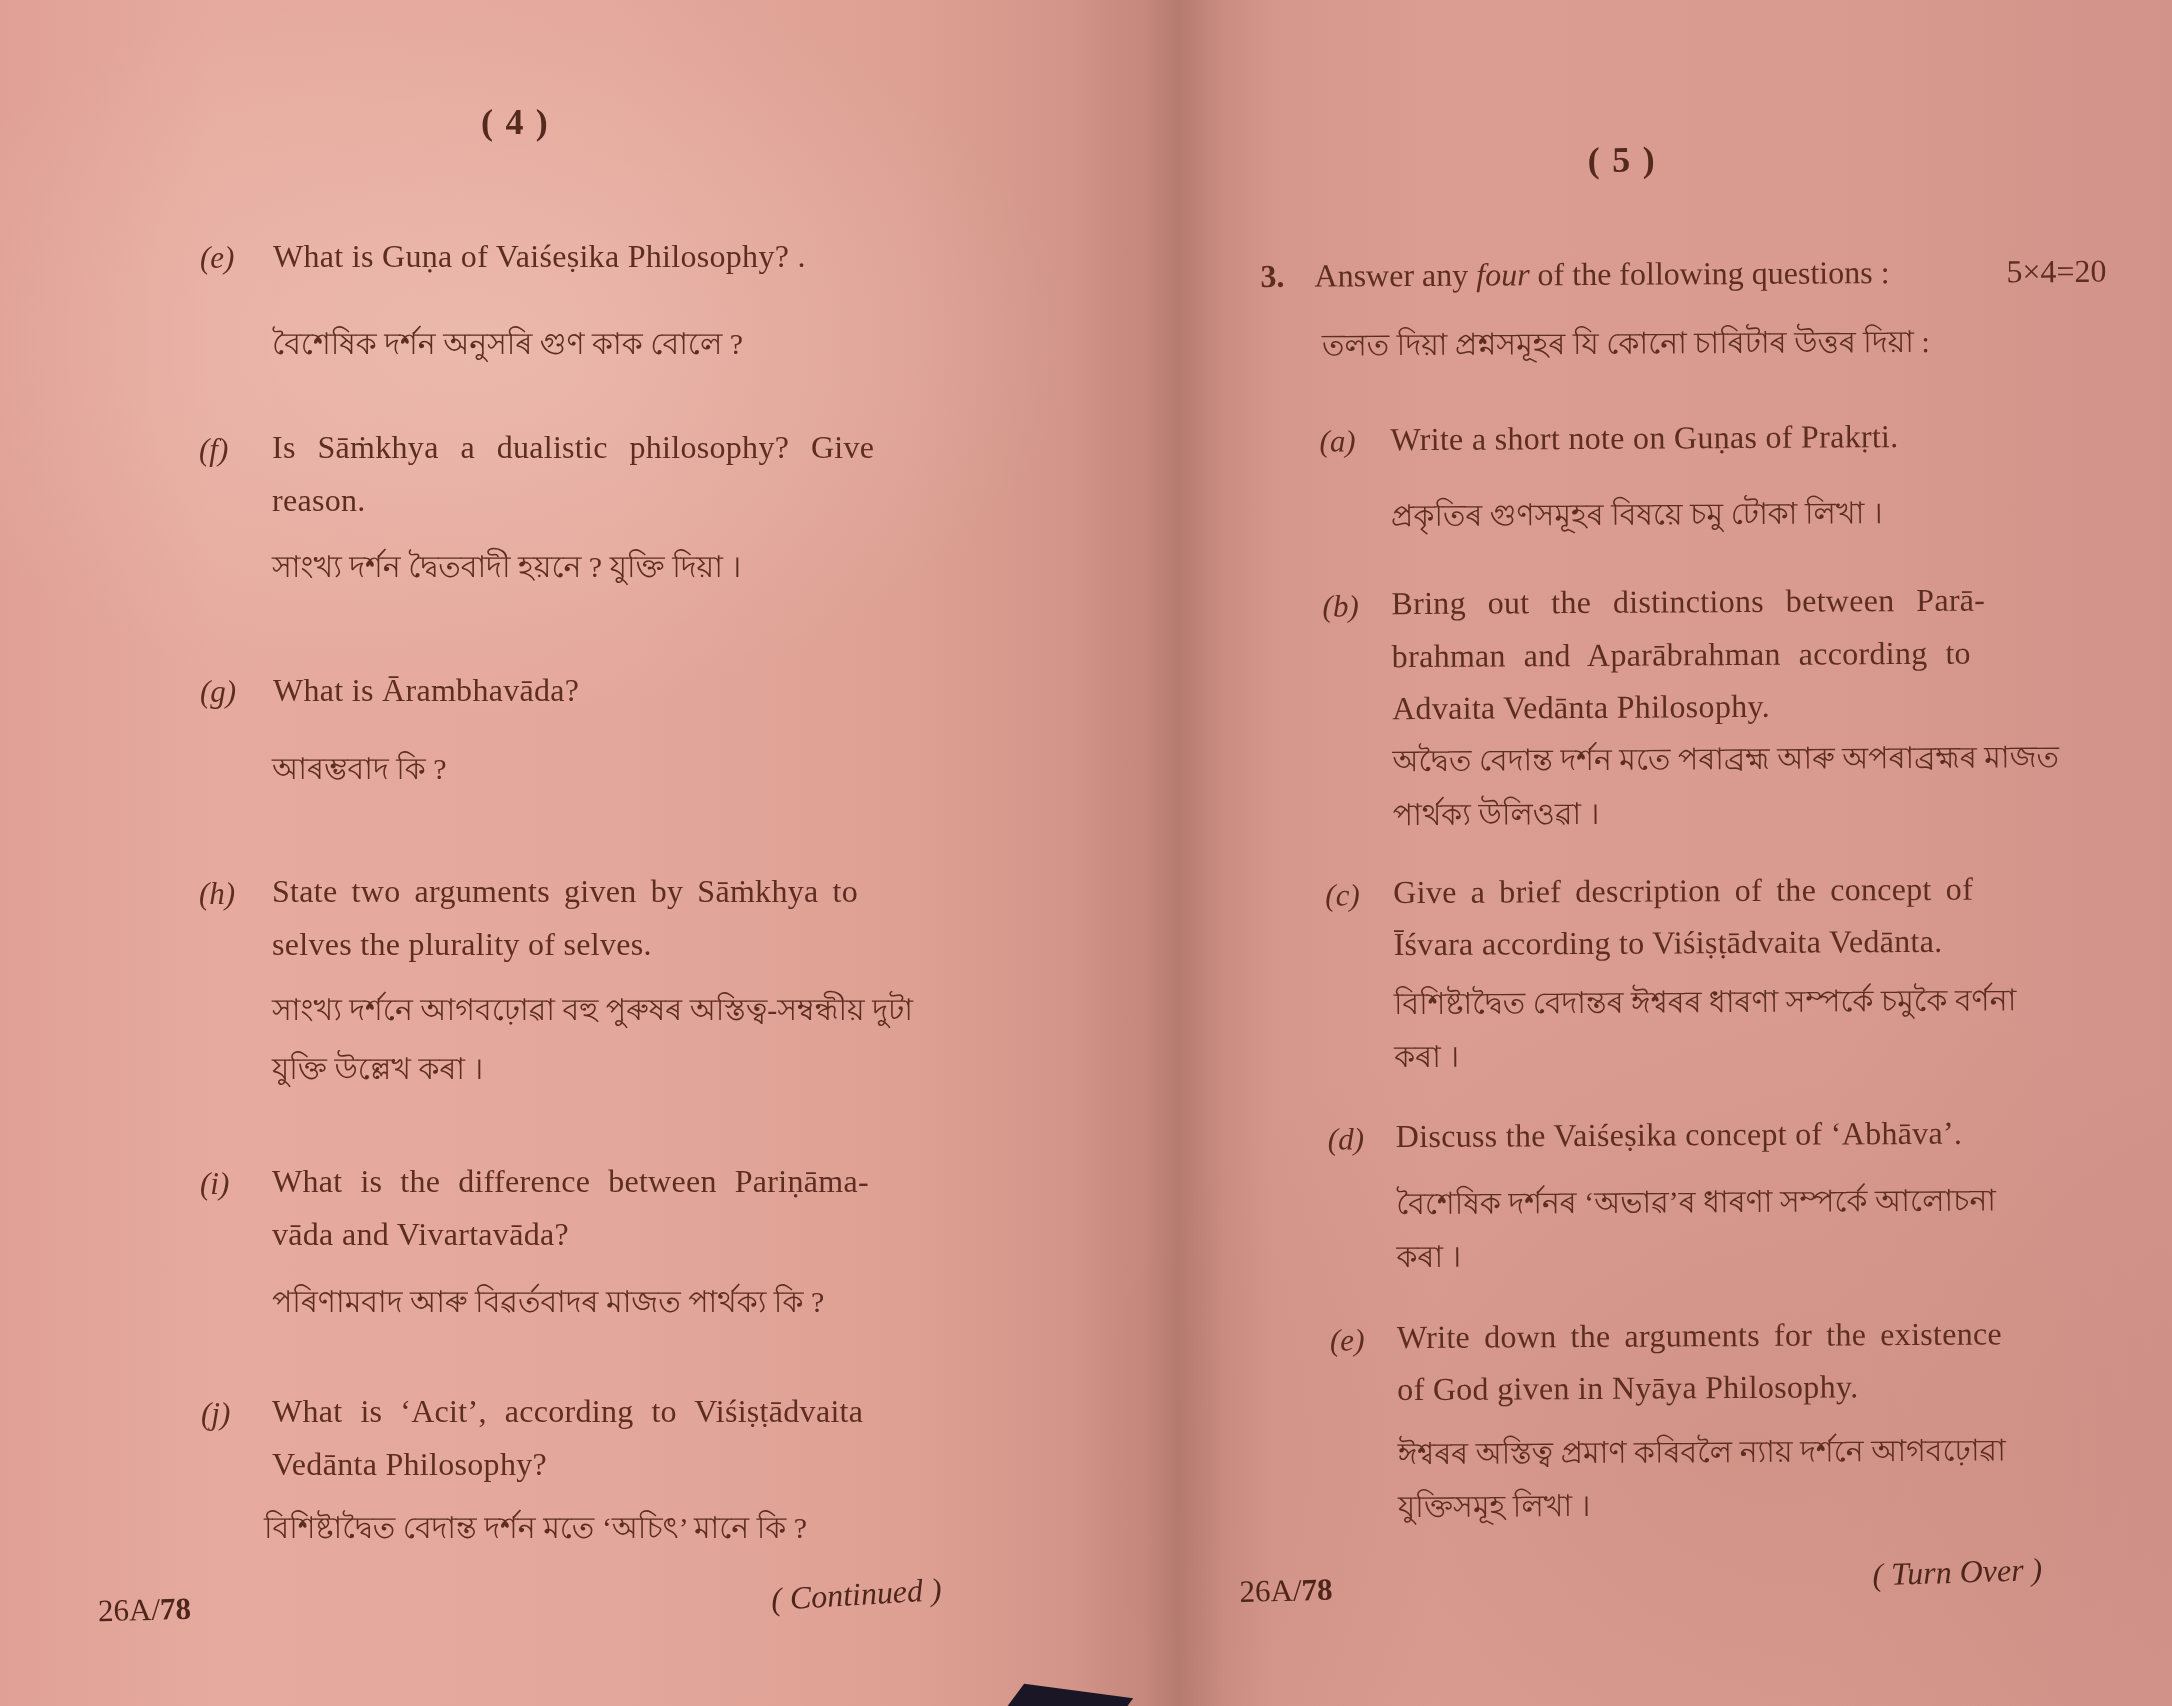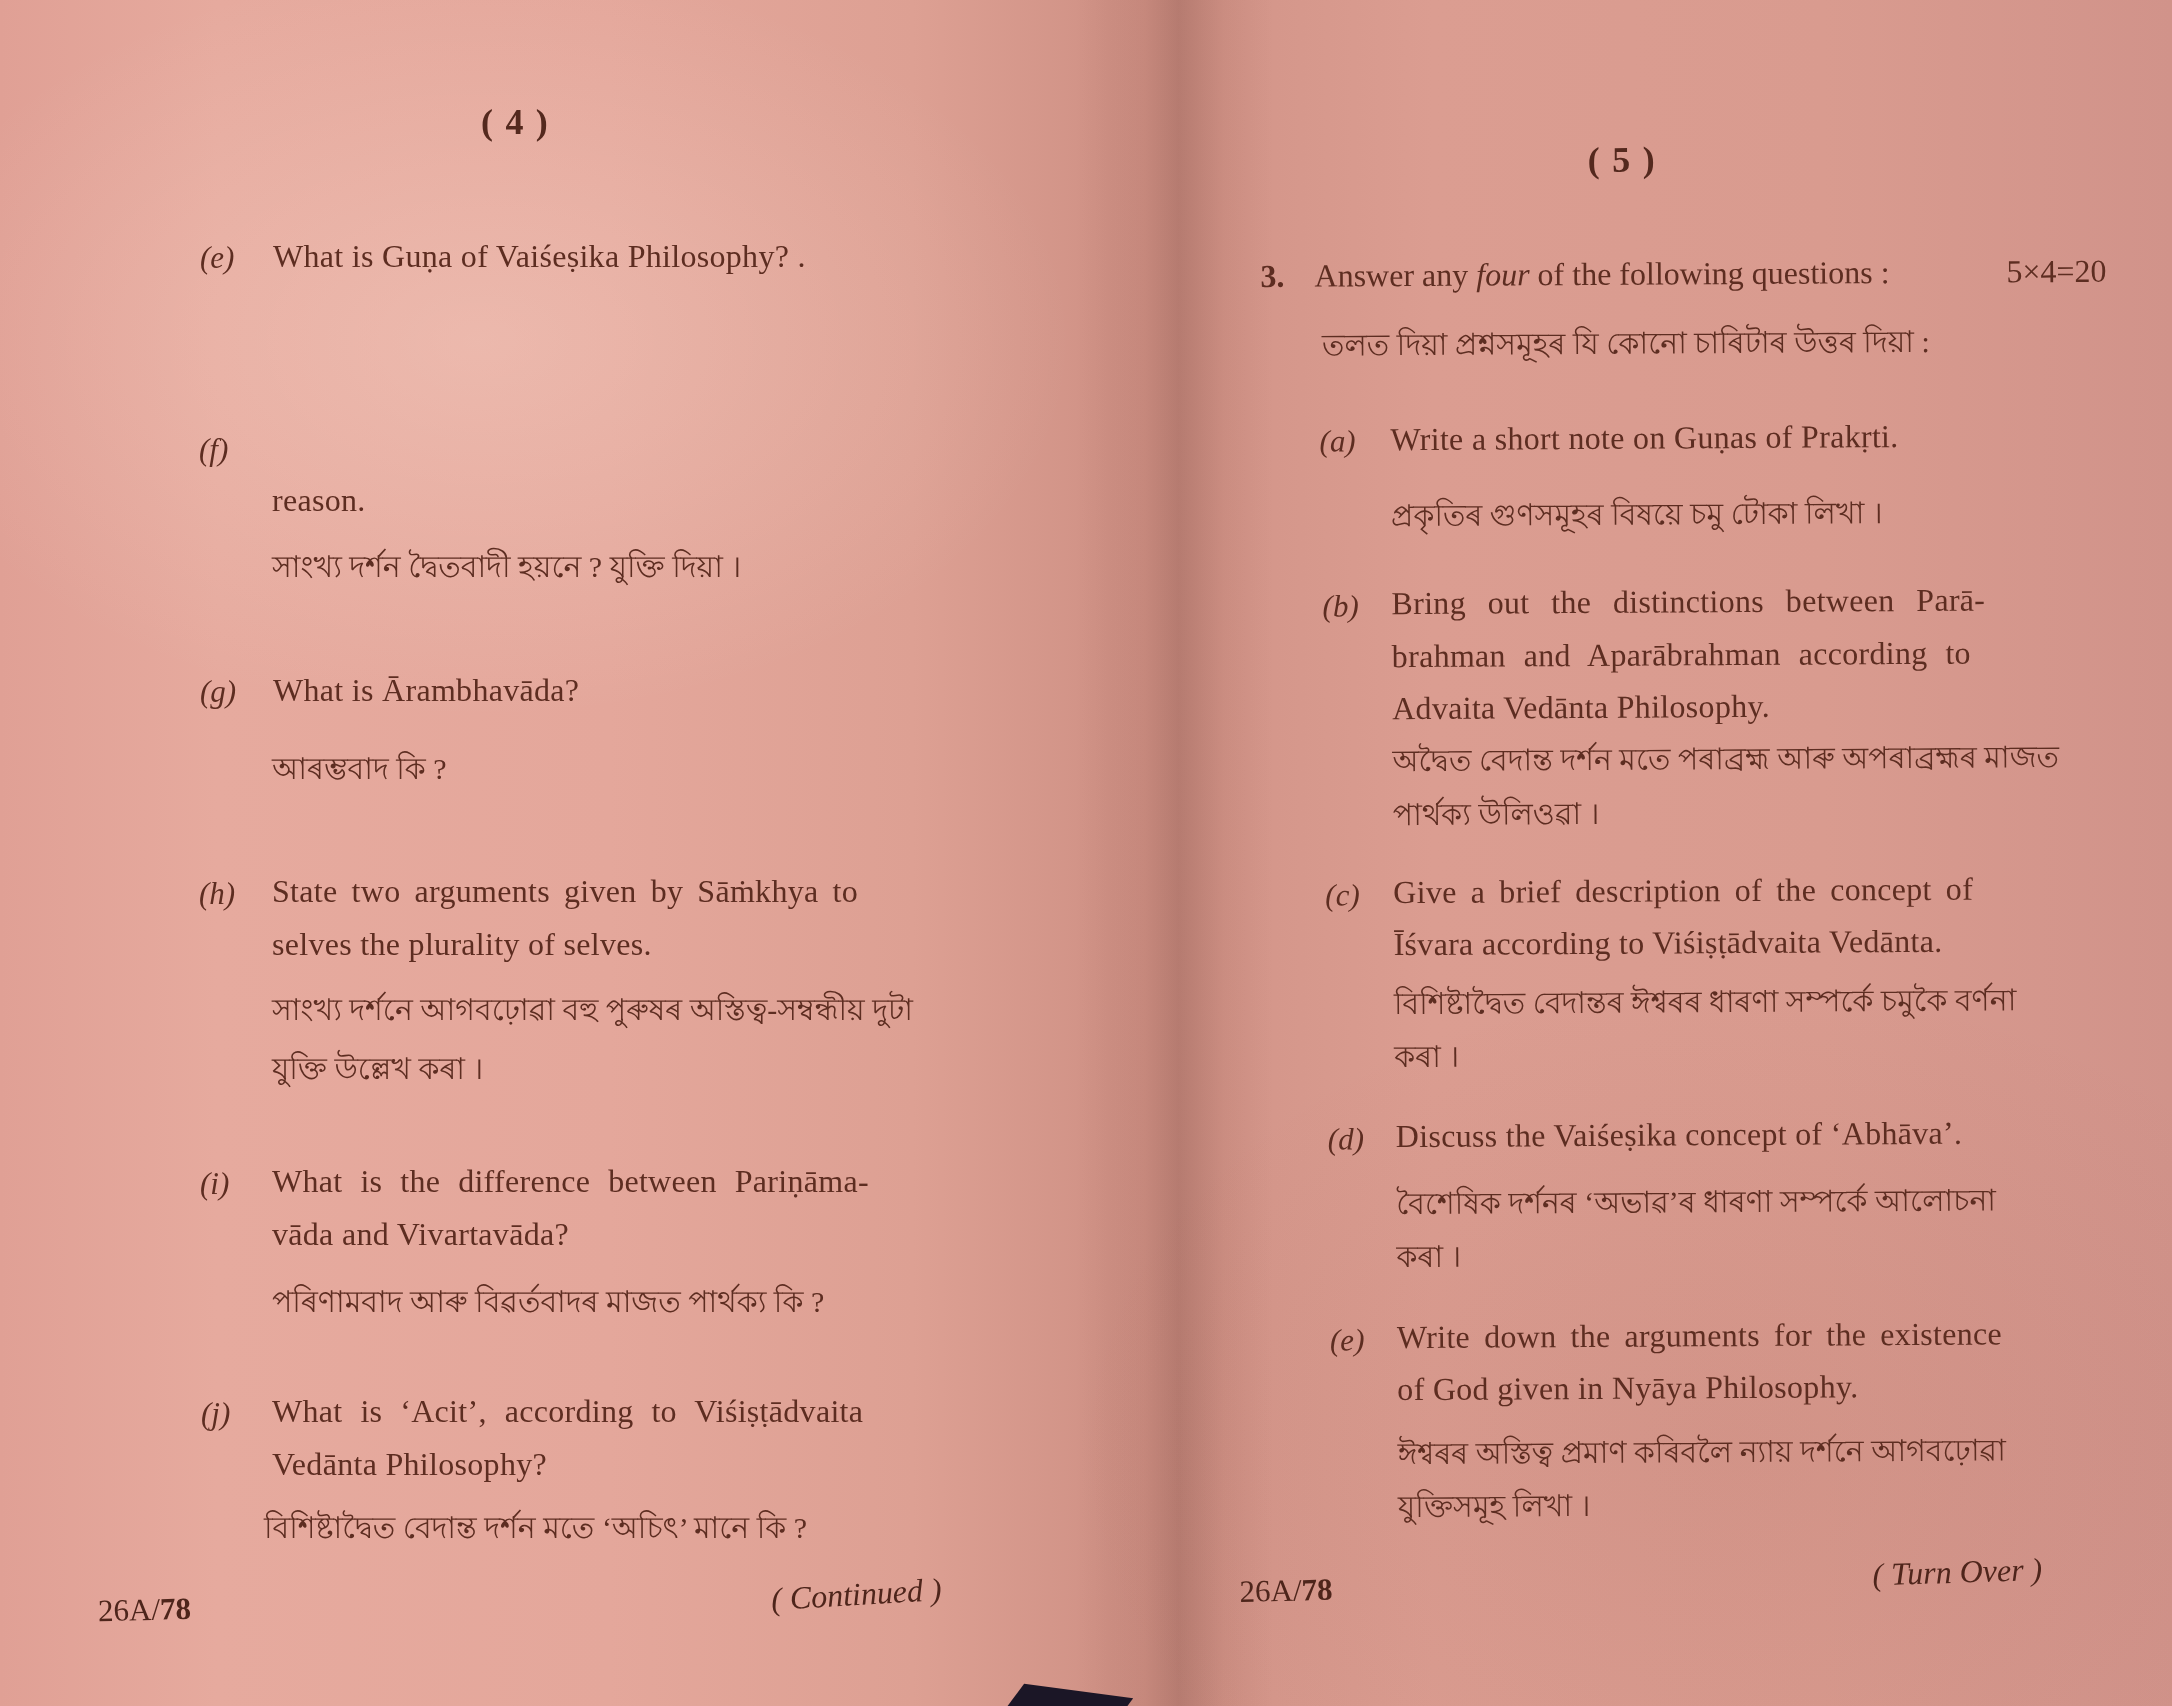--- a/index.html
+++ b/index.html
@@ -39,22 +39,24 @@
 </head>
 <body>
 
 <div class="sheet">
   <div class="gutter"></div>
 
   <div class="t hdr" style="left:481px;top:101px;">(  4  )</div>
 
   <div class="t lbl" style="left:200px;top:240px;">(e)</div>
   <div class="t en" style="left:273px;top:238px;">What is Guṇa of Vaiśeṣika Philosophy? .</div>
+  <div class="t as" style="left:272px;top:320px;">বৈশেষিক দৰ্শন অনুসৰি গুণ কাক বোলে ?</div>
 
   <div class="t lbl" style="left:199px;top:432px;">(f)</div>
+  <div class="t en j2" style="left:272px;top:429px;">Is Sāṁkhya a dualistic philosophy? Give</div>
   <div class="t en" style="left:272px;top:482px;">reason.</div>
   <div class="t as" style="left:272px;top:543px;">সাংখ্য দৰ্শন দ্বৈতবাদী হয়নে ? যুক্তি দিয়া ।</div>
 
   <div class="t lbl" style="left:200px;top:674px;">(g)</div>
   <div class="t en" style="left:273px;top:672px;">What is Ārambhavāda?</div>
   <div class="t as" style="left:272px;top:745px;">আৰম্ভবাদ কি ?</div>
 
   <div class="t lbl" style="left:199px;top:876px;">(h)</div>
   <div class="t en j1" style="left:272px;top:873px;text-align:center;">State two arguments given by Sāṁkhya to</div>
   <div class="t en" style="left:272px;top:926px;">selves the plurality of selves.</div>

